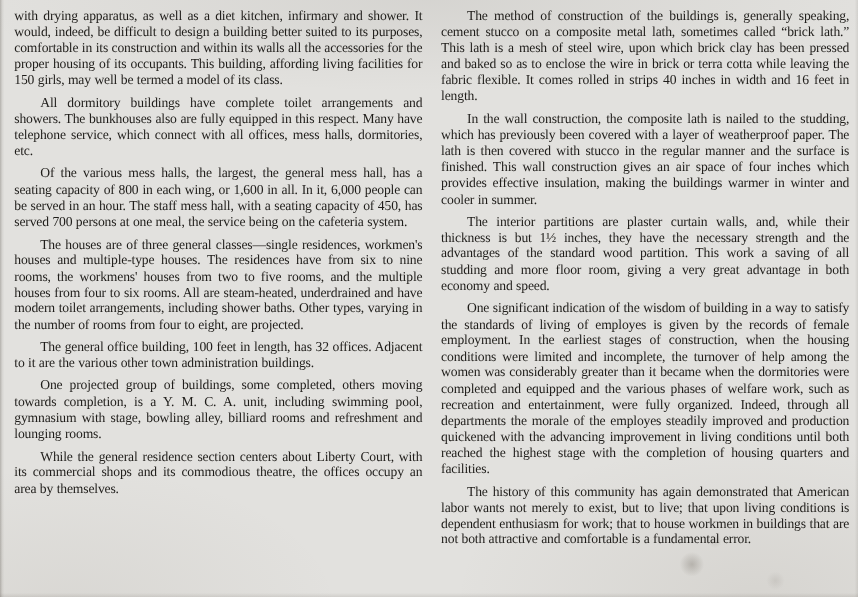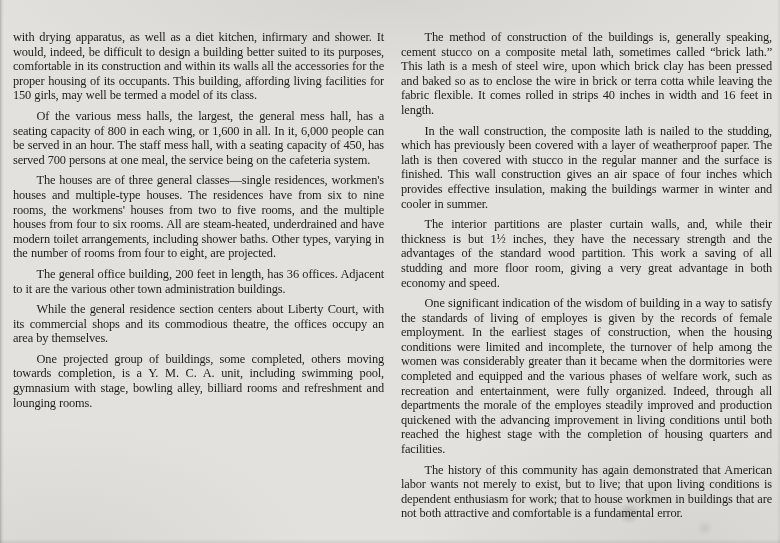--- a/index.html
+++ b/index.html
@@ -24,21 +24,21 @@
       radial-gradient(ellipse 600px 120px at 50% 0%, rgba(105,100,92,0.10), rgba(105,100,92,0.0) 70%),
       linear-gradient(to right, rgba(70,64,56,0.30) 0px, rgba(70,64,56,0.08) 2px, rgba(70,64,56,0.0) 4px),
       linear-gradient(to left, rgba(70,64,56,0.10) 0px, rgba(70,64,56,0.0) 3px),
       linear-gradient(to top, rgba(70,64,56,0.12) 0px, rgba(70,64,56,0.0) 4px);
     font-family: "Liberation Serif", "DejaVu Serif", serif;
     color: #1f1d1a;
   }
   .columns {
     display: flex;
     gap: 17px;
-    padding: 30px 8px 0 13px;
+    padding: 7px 8px 0 13px;
   }
   .column {
     flex: 1 1 0;
     min-width: 0;
   }
   .column p {
     margin: 0 0 6px 0;
     text-align: justify;
     text-indent: 1.9em;
     font-size: 12.4px;
@@ -54,25 +54,26 @@
   }
 </style>
 </head>
 <body>
 
 <div class="page">
   <div class="columns">
 
     <div class="column">
       <p class="no-indent">with drying apparatus, as well as a diet kitchen, infirmary and shower. It would, indeed, be difficult to design a building better suited to its purposes, comfortable in its construction and within its walls all the accessories for the proper housing of its occupants. This building, affording living facilities for 150 girls, may well be termed a model of its class.</p>
+      <p>All dormitory buildings have complete toilet arrangements and showers. The bunkhouses also are fully equipped in this respect. Many have telephone service, which connect with all offices, mess halls, dormitories, etc.</p>
       <p>Of the various mess halls, the largest, the general mess hall, has a seating capacity of 800 in each wing, or 1,600 in all. In it, 6,000 people can be served in an hour. The staff mess hall, with a seating capacity of 450, has served 700 persons at one meal, the service being on the cafeteria system.</p>
       <p>The houses are of three general classes—single residences, workmen's houses and multiple-type houses. The residences have from six to nine rooms, the workmens' houses from two to five rooms, and the multiple houses from four to six rooms. All are steam-heated, underdrained and have modern toilet arrangements, including shower baths. Other types, varying in the number of rooms from four to eight, are projected.</p>
-      <p>The general office building, 200 feet in length, has 36 offices. Adjacent to it are the various other town administration buildings.</p>
+      <p>The general office building, 100 feet in length, has 32 offices. Adjacent to it are the various other town administration buildings.</p>
+      <p>One projected group of buildings, some completed, others moving towards completion, is a Y. M. C. A. unit, including swimming pool, gymnasium with stage, bowling alley, billiard rooms and refreshment and lounging rooms.</p>
       <p>While the general residence section centers about Liberty Court, with its commercial shops and its commodious theatre, the offices occupy an area by themselves.</p>
-      <p>One projected group of buildings, some completed, others moving towards completion, is a Y. M. C. A. unit, including swimming pool, gymnasium with stage, bowling alley, billiard rooms and refreshment and lounging rooms.</p>
     </div>
 
     <div class="column">
       <p>The method of construction of the buildings is, generally speaking, cement stucco on a composite metal lath, sometimes called “brick lath.” This lath is a mesh of steel wire, upon which brick clay has been pressed and baked so as to enclose the wire in brick or terra cotta while leaving the fabric flexible. It comes rolled in strips 40 inches in width and 16 feet in length.</p>
       <p>In the wall construction, the composite lath is nailed to the studding, which has previously been covered with a layer of weatherproof paper. The lath is then covered with stucco in the regular manner and the surface is finished. This wall construction gives an air space of four inches which provides effective insulation, making the buildings warmer in winter and cooler in summer.</p>
       <p>The interior partitions are plaster curtain walls, and, while their thickness is but 1½ inches, they have the necessary strength and the advantages of the standard wood partition. This work a saving of all studding and more floor room, giving a very great advantage in both economy and speed.</p>
       <p>One significant indication of the wisdom of building in a way to satisfy the standards of living of employes is given by the records of female employment. In the earliest stages of construction, when the housing conditions were limited and incomplete, the turnover of help among the women was considerably greater than it became when the dormitories were completed and equipped and the various phases of welfare work, such as recreation and entertainment, were fully organized. Indeed, through all departments the morale of the employes steadily improved and production quickened with the advancing improvement in living conditions until both reached the highest stage with the completion of housing quarters and facilities.</p>
       <p>The history of this community has again demonstrated that American labor wants not merely to exist, but to live; that upon living conditions is dependent enthusiasm for work; that to house workmen in buildings that are not both attractive and comfortable is a fundamental error.</p>
     </div>
 

